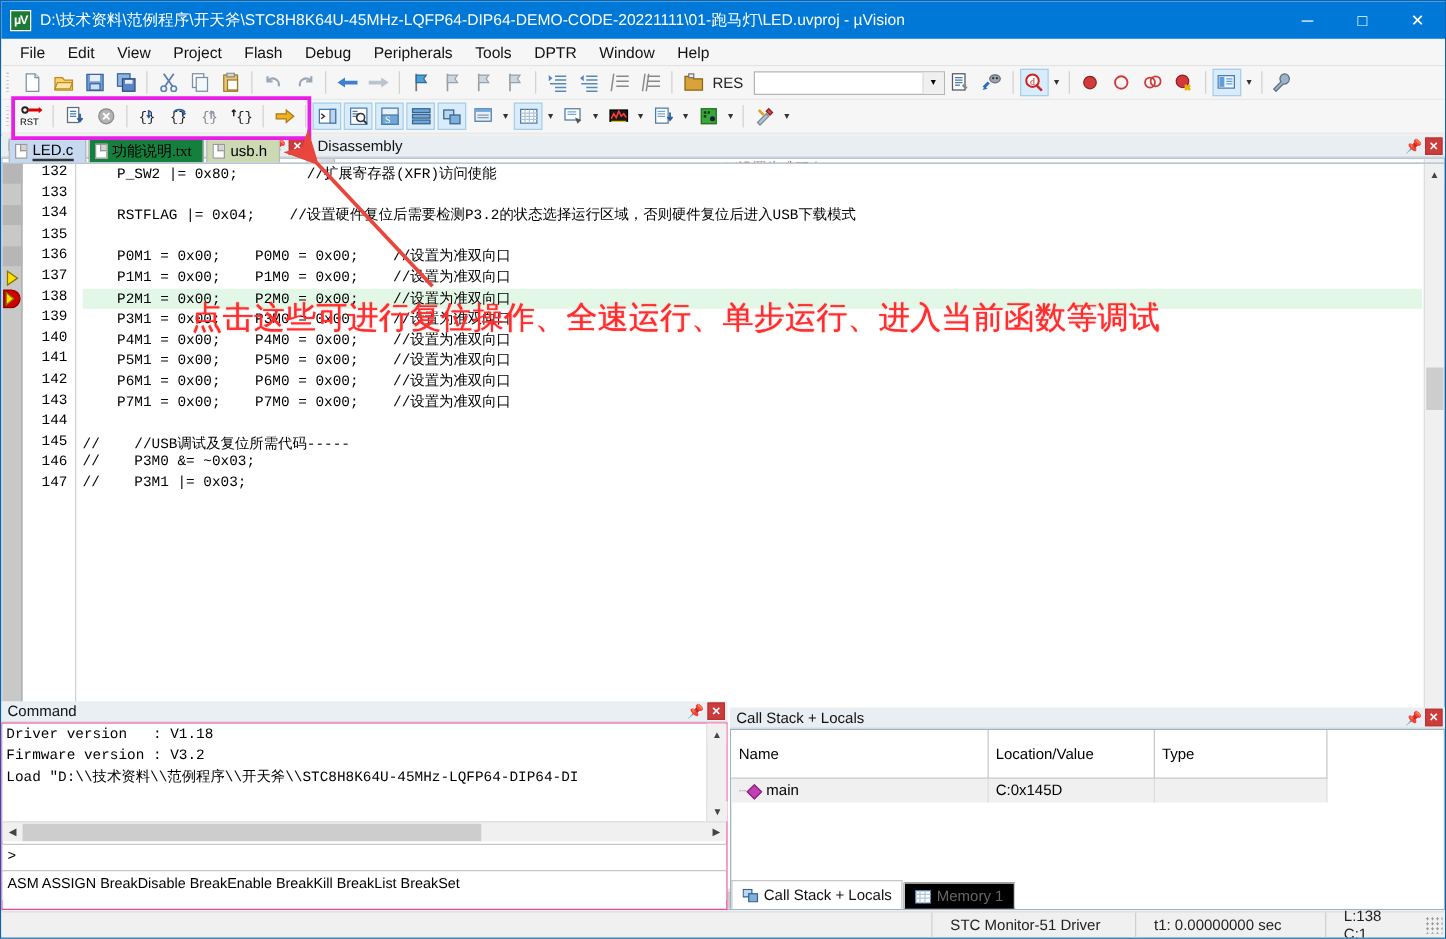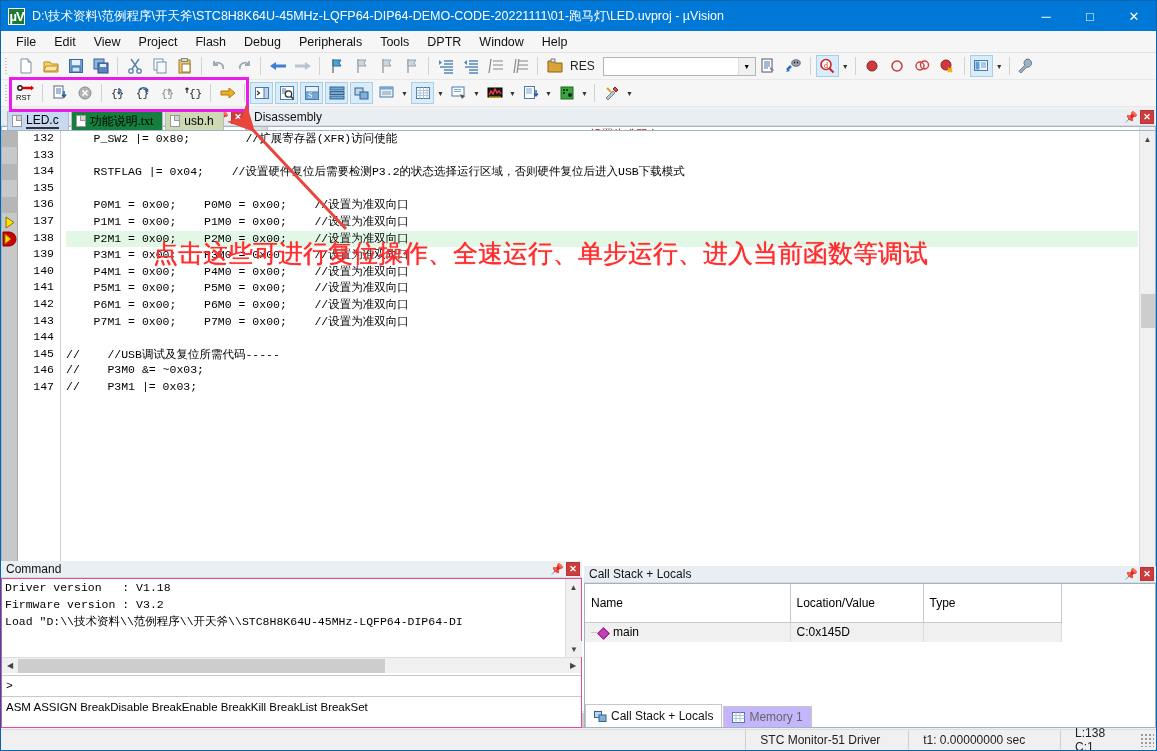--- a/index.html
+++ b/index.html
@@ -13,21 +13,21 @@
     border:1px solid #0a64ad;
   }
   
   #titlebar {
     height:30px; background:#0078d7; color:#fff;
     display:flex; align-items:center; padding:0 0 0 7px;
     font-size:12.5px; position:relative;
   }
   #titlebar .tb-icon {
     width:17px; height:17px; background:#1d7a34; color:#fff;
-    font-size:13px; font-weight:bold; display:flex; align-items:center;
+    font-size:10px; font-weight:bold; display:flex; align-items:center;
     justify-content:center; margin-right:7px; border:1px solid #fff;
     letter-spacing:-1px;
   }
   #titlebar .tb-text { white-space:nowrap; overflow:hidden; }
   #wincontrols { margin-left:auto; display:flex; height:30px; }
   #wincontrols div {
     width:44px; display:flex; align-items:center; justify-content:center;
     font-size:13px; color:#fff;
   }
   
@@ -98,21 +98,21 @@
      background:#fff; font-size:9px; line-height:9px; text-align:center;
      font-family:"Liberation Sans",sans-serif; vertical-align:middle; margin-right:3px;}
   .dots { display:inline-block; width:16px; color:#999; letter-spacing:1px;
      font-size:10px; vertical-align:middle; }
   tr.selrow td { background:#0a78d4; color:#fff; }
   .indent1 { padding-left:12px !important; }
   .indent2 { padding-left:30px !important; }
   #reg-tabs { position:absolute; left:0; bottom:0; height:24px; width:100%;
      display:flex; align-items:flex-end; background:#f0f0f0; }
   .bt-tab { height:21px; display:flex; align-items:center; padding:0 8px;
-     font-size:12px; border:1px solid #c8c8c8; border-bottom:none; background:#c4b5fd;
+     font-size:12px; border:1px solid #c8c8c8; border-bottom:none; background:#000000;
      color:#666; margin-right:1px; }
   .bt-tab.sel { background:#fff; color:#111; height:23px; }
   .mini-ico { width:13px; height:11px; margin-right:4px; display:inline-block;}
 
   
   #disasm { left:248px; top:0; right:0; height:132px; }
   #disasm .panel-body { background:#fff; }
   .dis-gutter { position:absolute; left:0; top:0; width:18px; bottom:0;
       background:linear-gradient(90deg,#e9e9e9,#d6d6d6); border-right:1px solid #bbb;}
   .dis-code { position:absolute; left:19px; top:0; right:17px; bottom:0;

